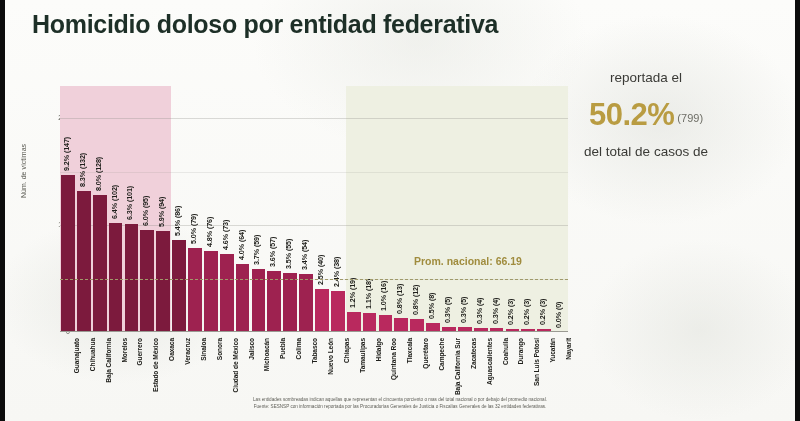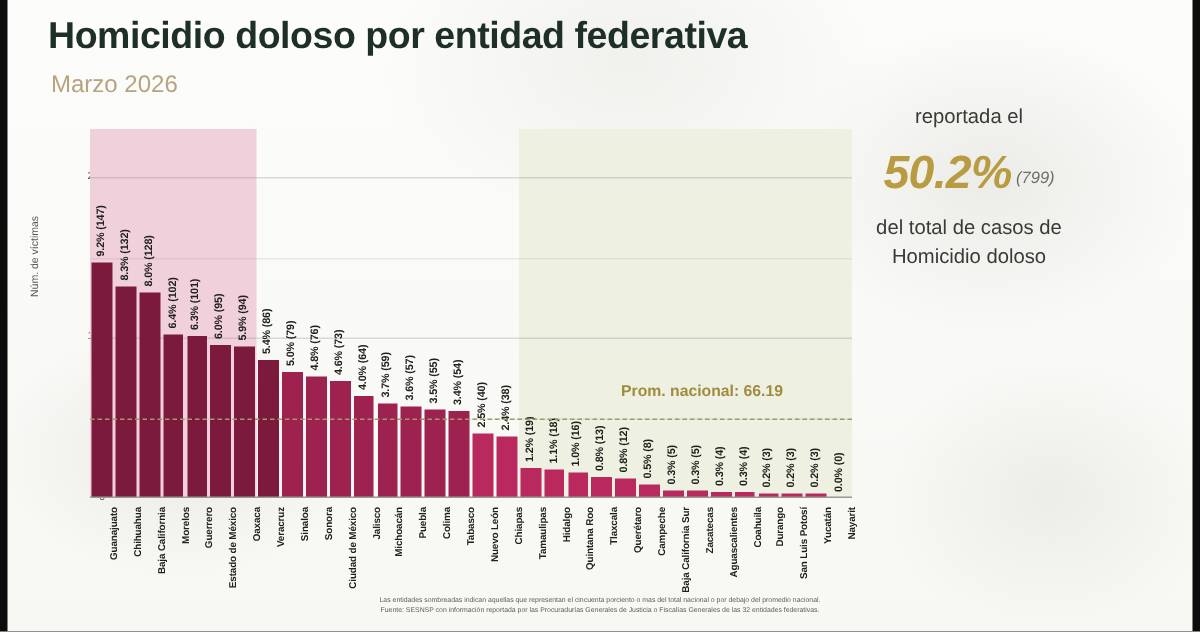--- a/index.html
+++ b/index.html
@@ -75,21 +75,20 @@
   .summary .big-n {
     font-size: 19px;
     font-weight: bold;
     color: #a08a3c;
     vertical-align: -1px;
   }
   .summary .pct {
     display: block;
     margin-top: 5px;
     white-space: nowrap;
-    font-style: italic;
   }
   .summary .pct-num {
     font-size: 31px;
     font-weight: bold;
     color: #b99c42;
     letter-spacing: -0.5px;
   }
   .summary .pct-abs {
     font-size: 11px;
     color: #6e6e66;
@@ -221,29 +220,27 @@
     line-height: 1.6;
     color: #5d5d56;
   }
 </style>
 </head>
 <body>
 
 <div id="slide">
 
   <div class="title">Homicidio doloso por entidad federativa</div>
-  <div class="subtitle">Marzo 2026</div>
 
   <div class="summary">
     <div>reportada el</div>
     <div class="pct">
       <span class="pct-num">50.2%</span><span class="pct-abs">(799)</span>
     </div>
     <div class="line3">del total de casos de</div>
-    <div>Homicidio doloso</div>
   </div>
 
   <div id="chart">
     <div class="yaxis-title">Núm. de víctimas</div>
     <div id="yticks">
         <div class="ytick" style="top: 242px; right: 514px;">0</div>
         <div class="ytick" style="top: 135.043px; right: 514px;">100</div>
         <div class="ytick" style="top: 28.087px; right: 514px;">200</div>
       </div>
     <div class="plot" id="plot">

